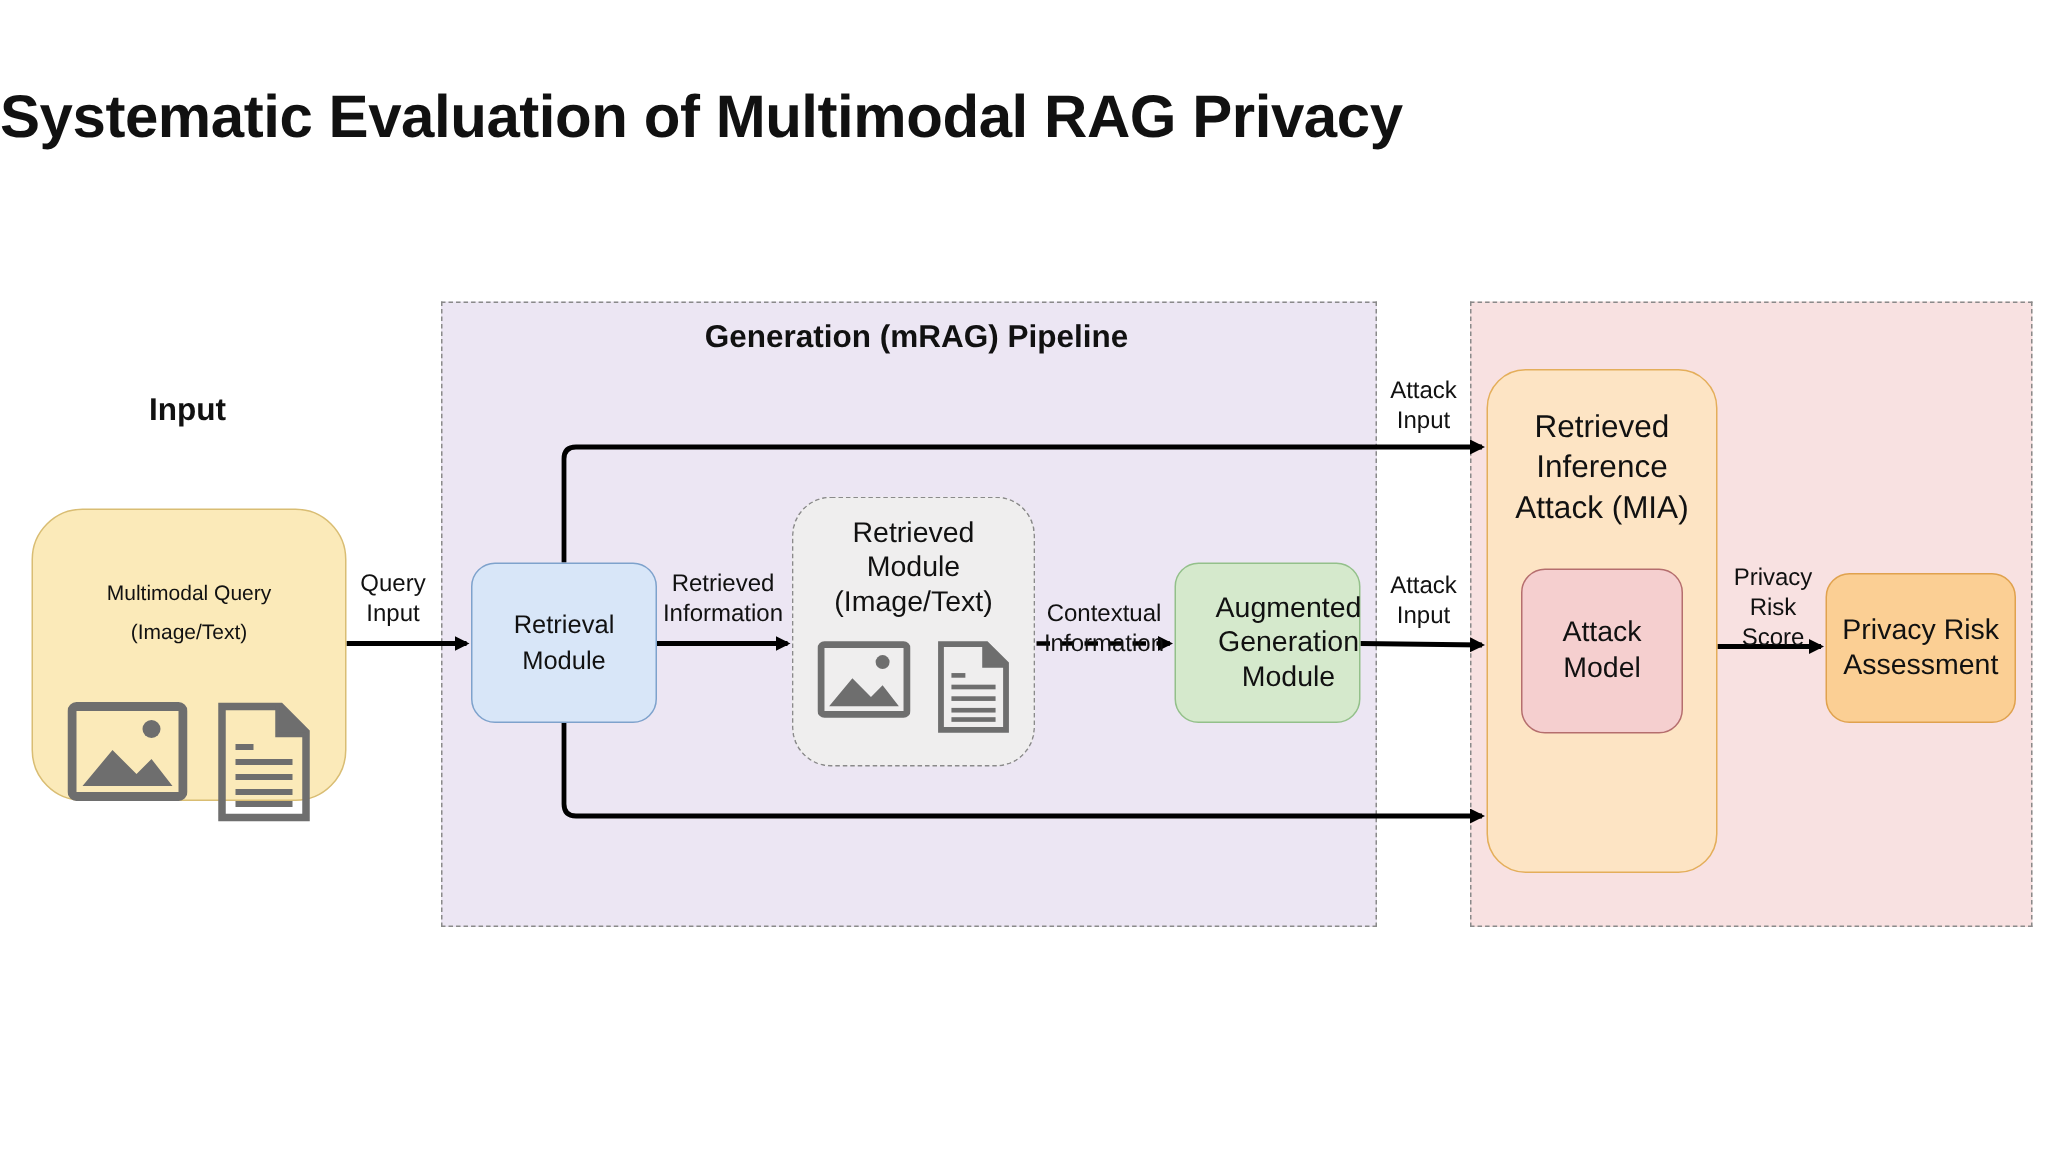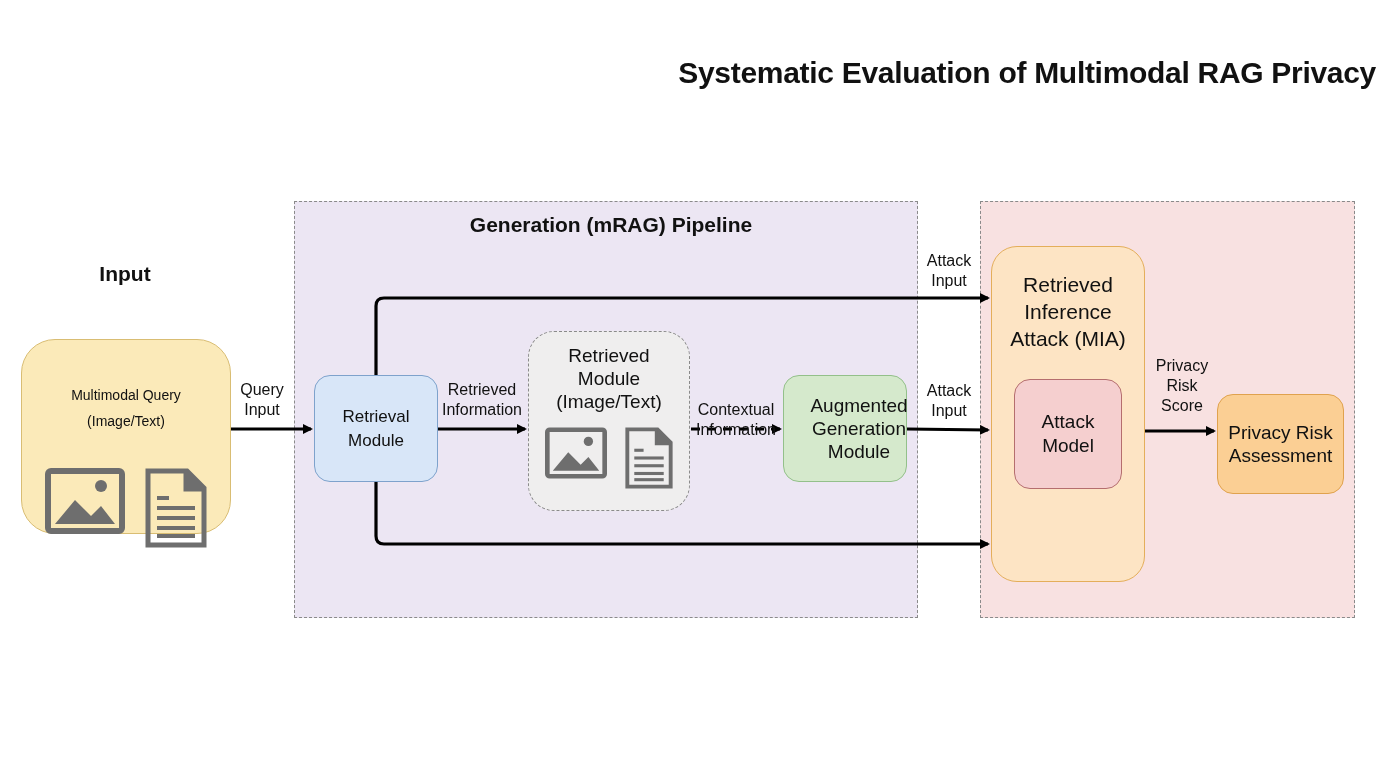--- a/index.html
+++ b/index.html
@@ -4,22 +4,22 @@
 <style>
   html, body { margin: 0; padding: 0; }
   body {
     width: 1376px; height: 768px; position: relative; overflow: hidden;
     background: #ffffff;
     font-family: "Liberation Sans", sans-serif;
     color: #111;
   }
   .abs { position: absolute; }
   .title {
-    left: 0; width: 1376px; top: 56px; text-align: right;
-    font-size: 30px; font-weight: bold; letter-spacing: -0.3px;
+    left: 0; width: 1376px; top: 56px; text-align: left;
+    font-size: 40px; font-weight: bold; letter-spacing: -0.3px;
   }
   .group {
     box-sizing: border-box; border: 1.5px dashed #8a8a8a;
   }
   .pipeline-group { left: 294px; top: 201px; width: 624px; height: 417px; background: #ece6f3; }
   .mia-group { left: 980px; top: 201px; width: 375px; height: 417px; background: #f8e1e1; }
   .group-title {
     left: 294px; width: 634px; top: 212px; text-align: center;
     font-size: 21px; font-weight: bold; line-height: 26px;
   }
@@ -61,21 +61,21 @@
     font-size: 21px; line-height: 27px;
   }
   .attack-model-box {
     left: 1014px; top: 379px; width: 108px; height: 110px;
     background: #f5cfcf; border: 1.5px solid #b56e6e; border-radius: 16px;
     font-size: 19px; line-height: 24px;
   }
   .risk-box {
     left: 1217px; top: 382px; width: 127px; height: 100px;
     background: #fbcf94; border: 1.5px solid #e0a24e; border-radius: 16px;
-    font-size: 19px; line-height: 23px; margin-top: 12px;
+    font-size: 19px; line-height: 23px;
   }
   .edge-label {
     text-align: center; font-size: 16px; line-height: 20px; color: #111;
   }
   .icons-row { display: flex; gap: 20px; margin-top: 34px; }
   .context-box .icons-row { gap: 18px; margin-top: 14px; }
   svg.wires { position: absolute; left: 0; top: 0; }
 </style>
 </head>
 <body>
@@ -195,21 +195,21 @@
   <div>Retrieved</div>
   <div>Inference</div>
   <div>Attack (MIA)</div>
 </div>
 
 <div class="abs box attack-model-box" style="background: rgb(245, 207, 207);">
   <div>Attack</div>
   <div>Model</div>
 </div>
 
-<div class="abs edge-label" style="left:1148px; top:356px; width:68px;">
+<div class="abs edge-label" style="left:1148px; top:376px; width:68px;">
   <div>Privacy</div>
   <div>Risk</div>
   <div>Score</div>
 </div>
 
 <div class="abs box risk-box" style="background: rgb(251, 207, 148);">
   <div>Privacy Risk</div>
   <div>Assessment</div>
 </div>
 

